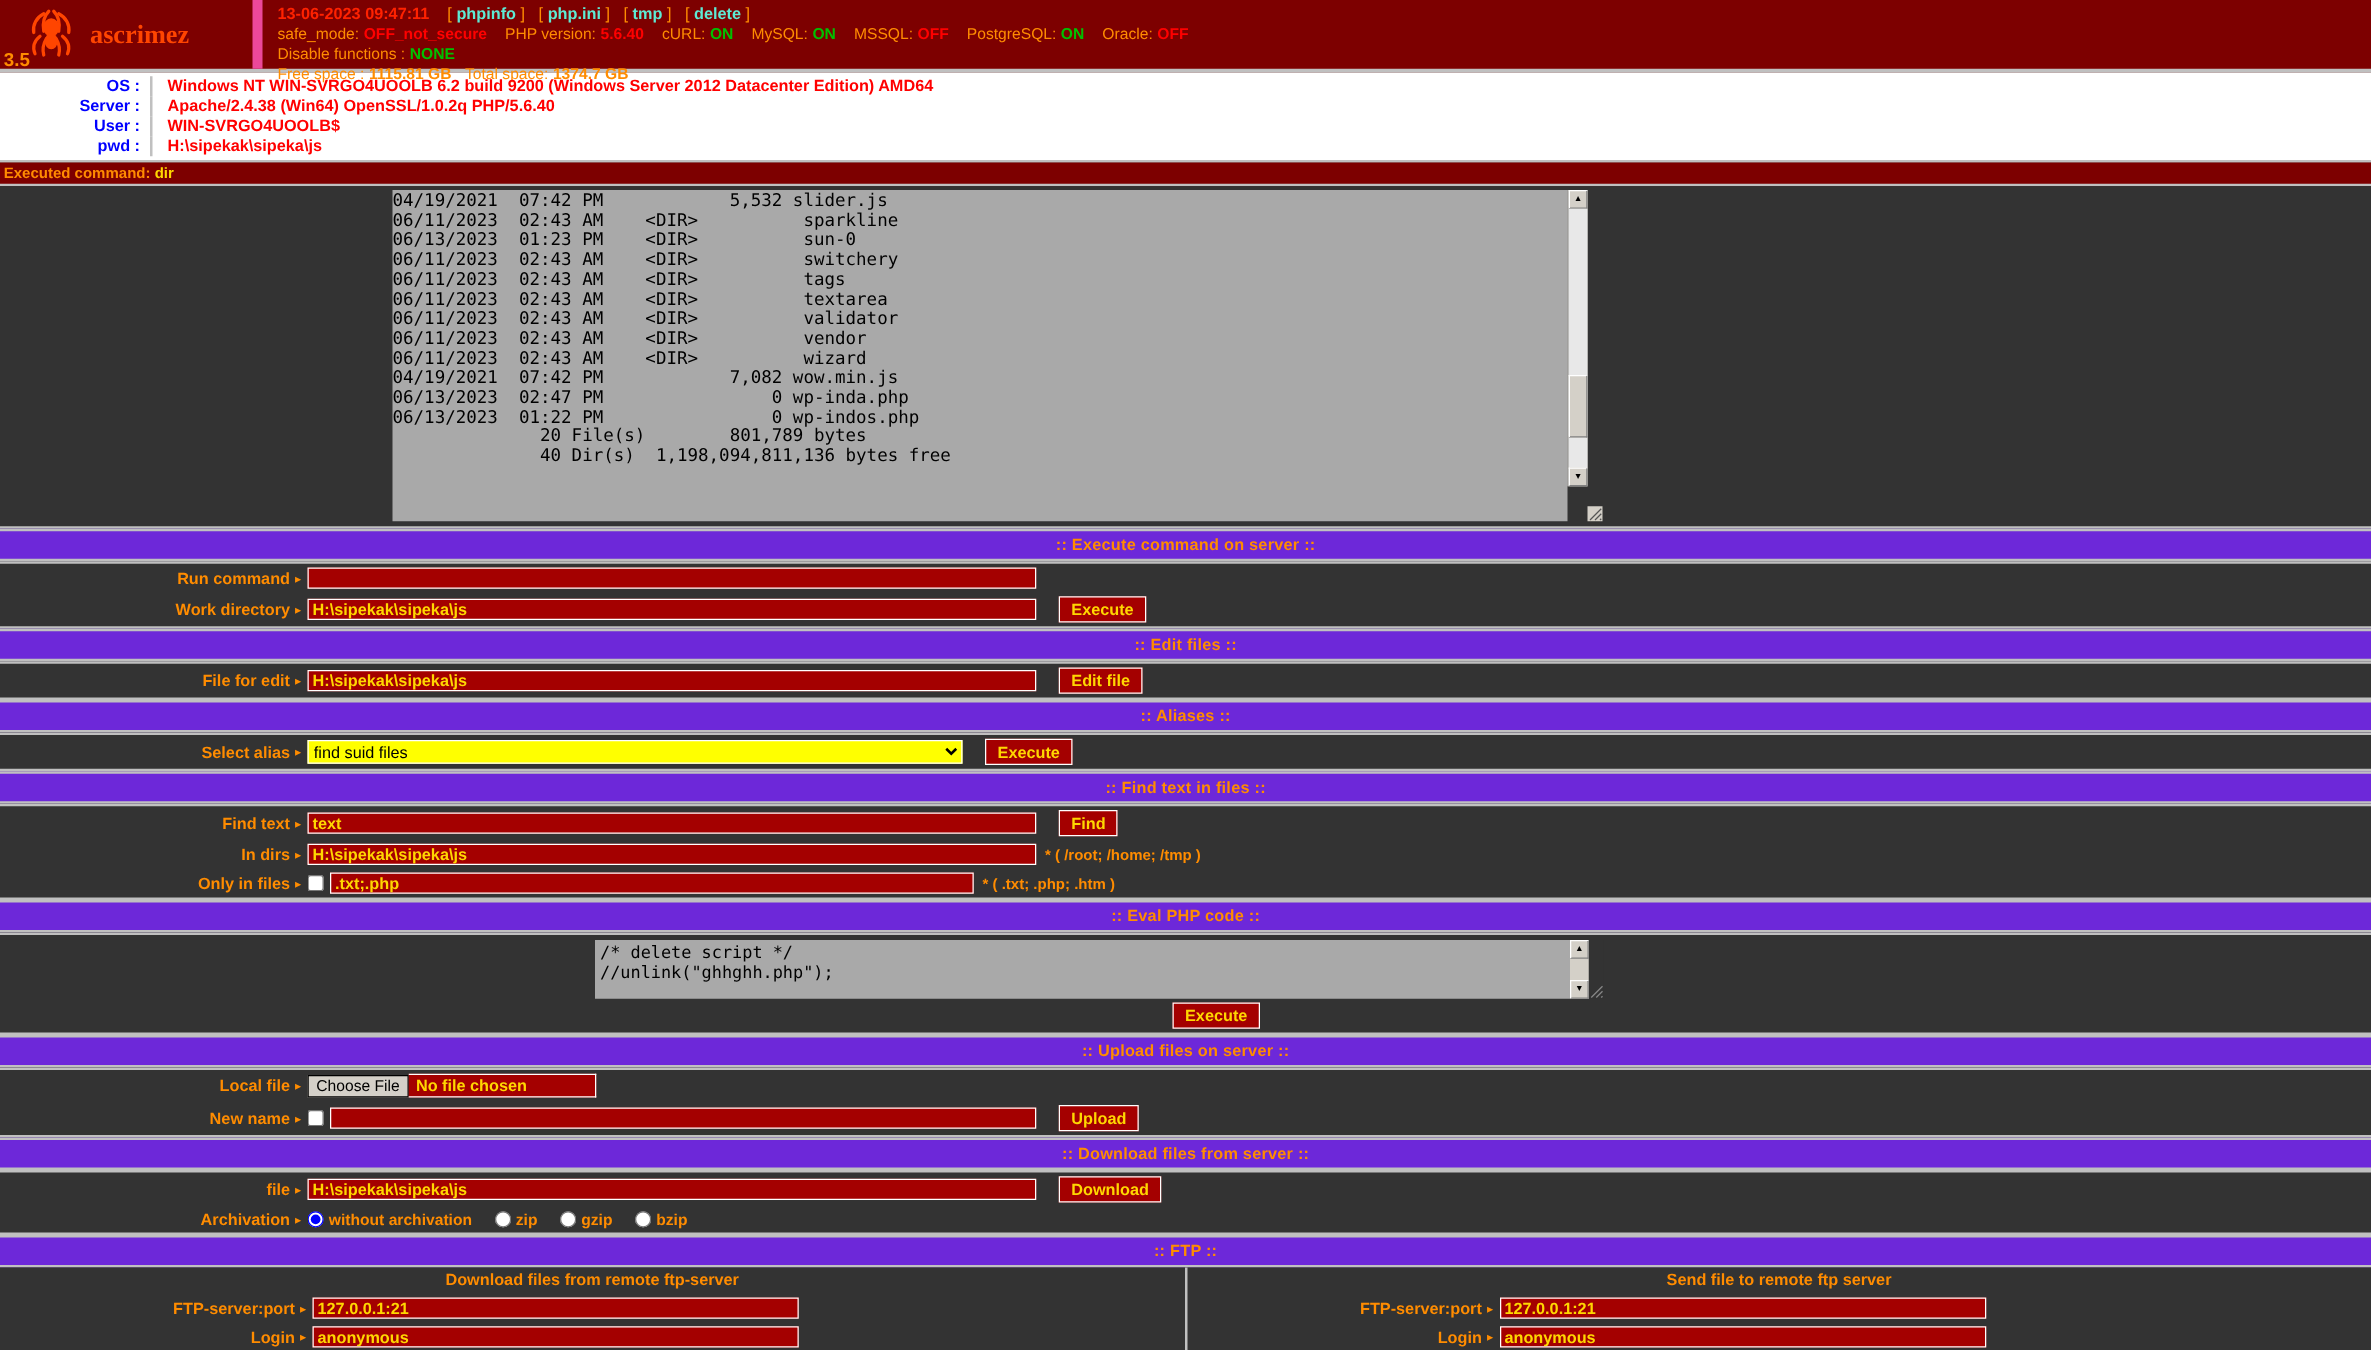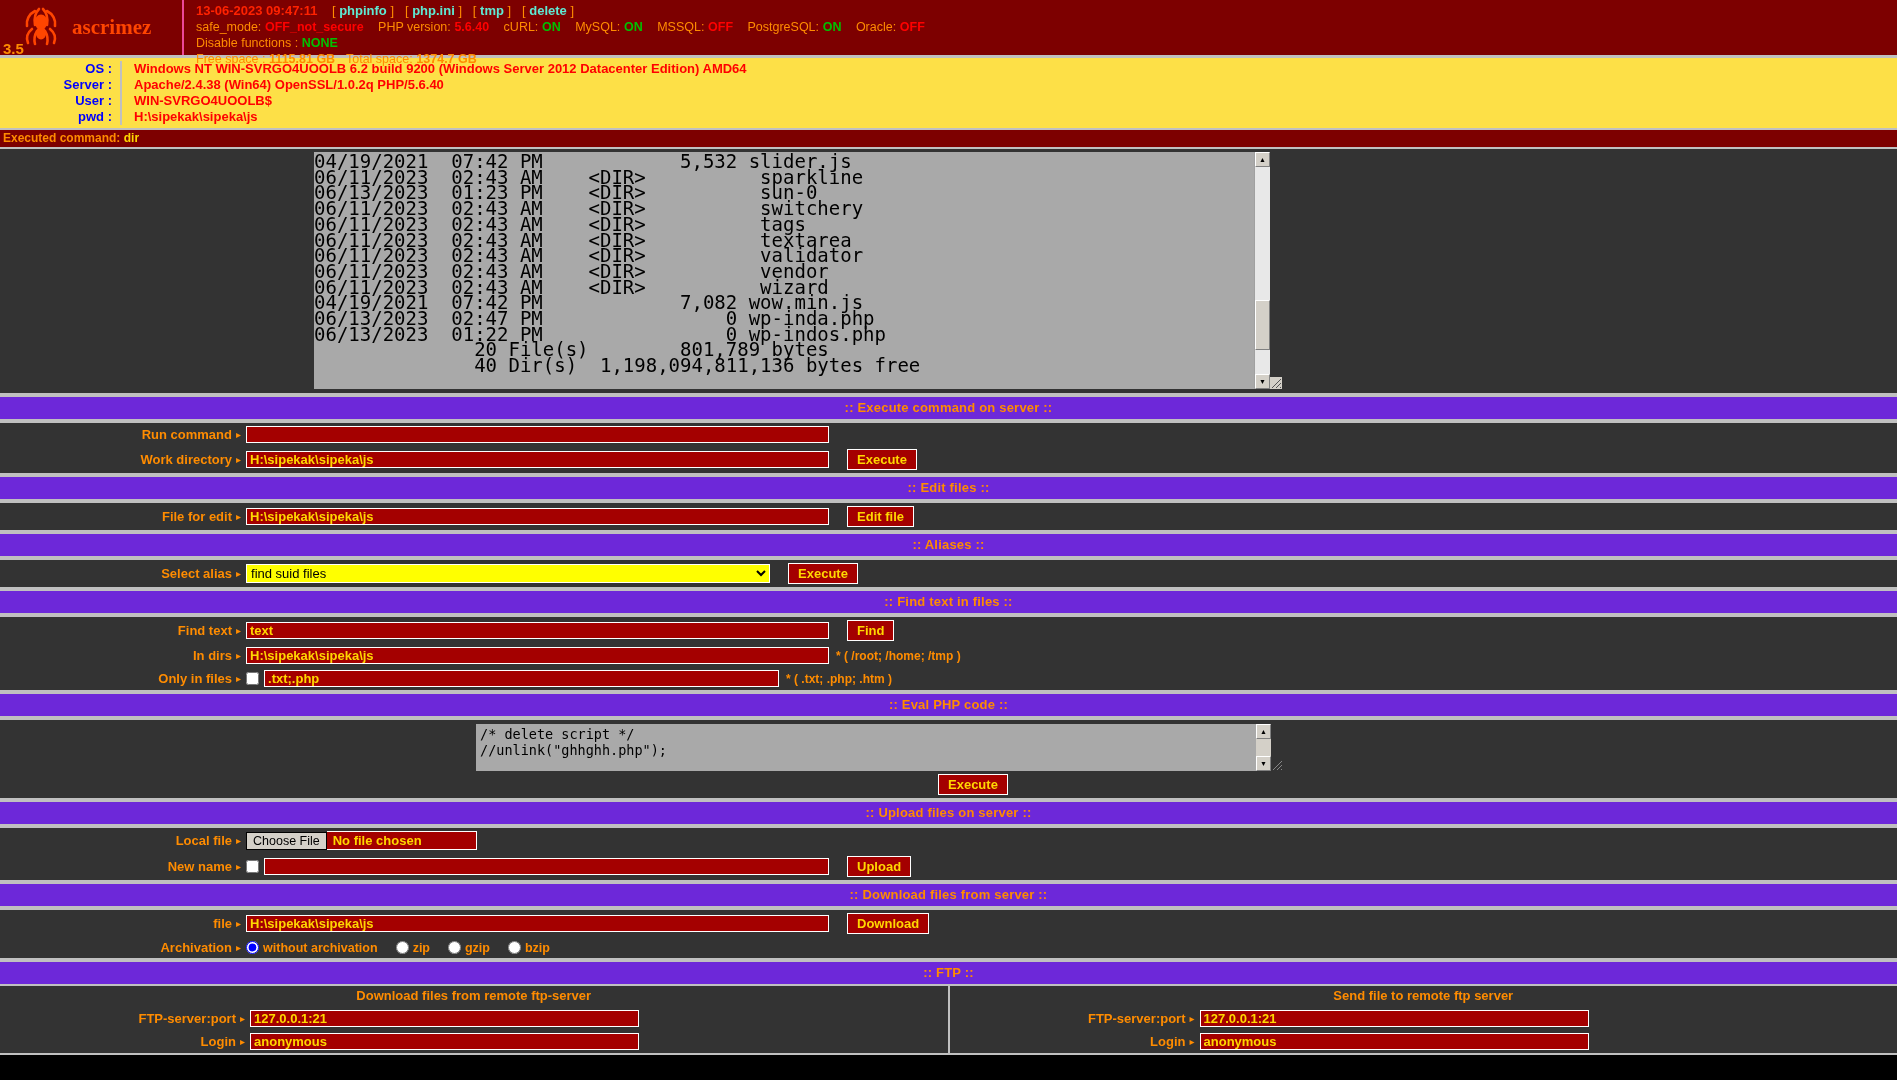--- a/index.html
+++ b/index.html
@@ -62,22 +62,22 @@
 
   
   #topheader{
     display:flex;
     background:#7d0000;
     border-bottom:3px solid #c0c0c0;
     height:58px;
     box-sizing:border-box;
   }
   #logo-cell{
-    width:184px;
-    border-right:2px solid #ec4899;
+    width:210px;
+    border-right:8px solid #ec4899;
     position:relative;
     display:flex;align-items:center;
     box-sizing:border-box;
   }
   #spider{margin-left:22px;}
   #brand{
     color:#ff4500;
     font-size:21px;
     font-weight:bold;
     margin-left:12px;
@@ -92,21 +92,21 @@
   .ts{color:#ff2200;font-weight:bold;font-size:13px;}
   .lnk{color:#5eead4;font-weight:bold;text-decoration:none;font-size:13px;}
   .brk{color:#ff8c00;font-size:13px;}
   .k{color:#ff8c00;font-size:12.5px;}
   .v-red{color:#ff0000;font-weight:bold;font-size:12.5px;}
   .v-grn{color:#00c000;font-weight:bold;font-size:12.5px;}
   .v-org{color:#ff8c00;font-weight:bold;font-size:12.5px;}
 
   
   #sysinfo{
-    background:#fde047;
+    background:#ffffff;
     border-bottom:2px solid #c0c0c0;
     padding:3px 0 3px 0;
   }
   #sysinfo table{border-collapse:collapse;}
   #sysinfo td{padding:0 0 1px 0;font-size:13px;vertical-align:top;}
   .sk{color:#0000ff;font-weight:bold;text-align:right;width:112px;padding-right:8px !important;
       border-right:2px solid #c0c0c0;}
   .sv{color:#ff0000;font-weight:bold;padding-left:12px !important;white-space:nowrap;}
 
   
@@ -123,25 +123,25 @@
   
   #termwrap{
     background:#333333;
     padding:3px 0 4px 0;
     border-bottom:2px solid #c0c0c0;
     display:flex;
   }
   #term{
     margin-left:314px;
     width:940px;
-    height:237px;
+    height:265px;
     background:#a9a9a9;
     color:#000;
     font-family:"DejaVu Sans Mono","Liberation Mono",monospace;
-    font-size:19px;
+    font-size:14px;
     line-height:15.7px;
     white-space:pre;
     overflow:hidden;
     position:relative;
     box-sizing:border-box;
     padding-top:2px;
   }
   #scrollbar{
     width:15px;height:237px;background:#d4d0c8;
     position:relative;border-left:1px solid #a0a0a0;

